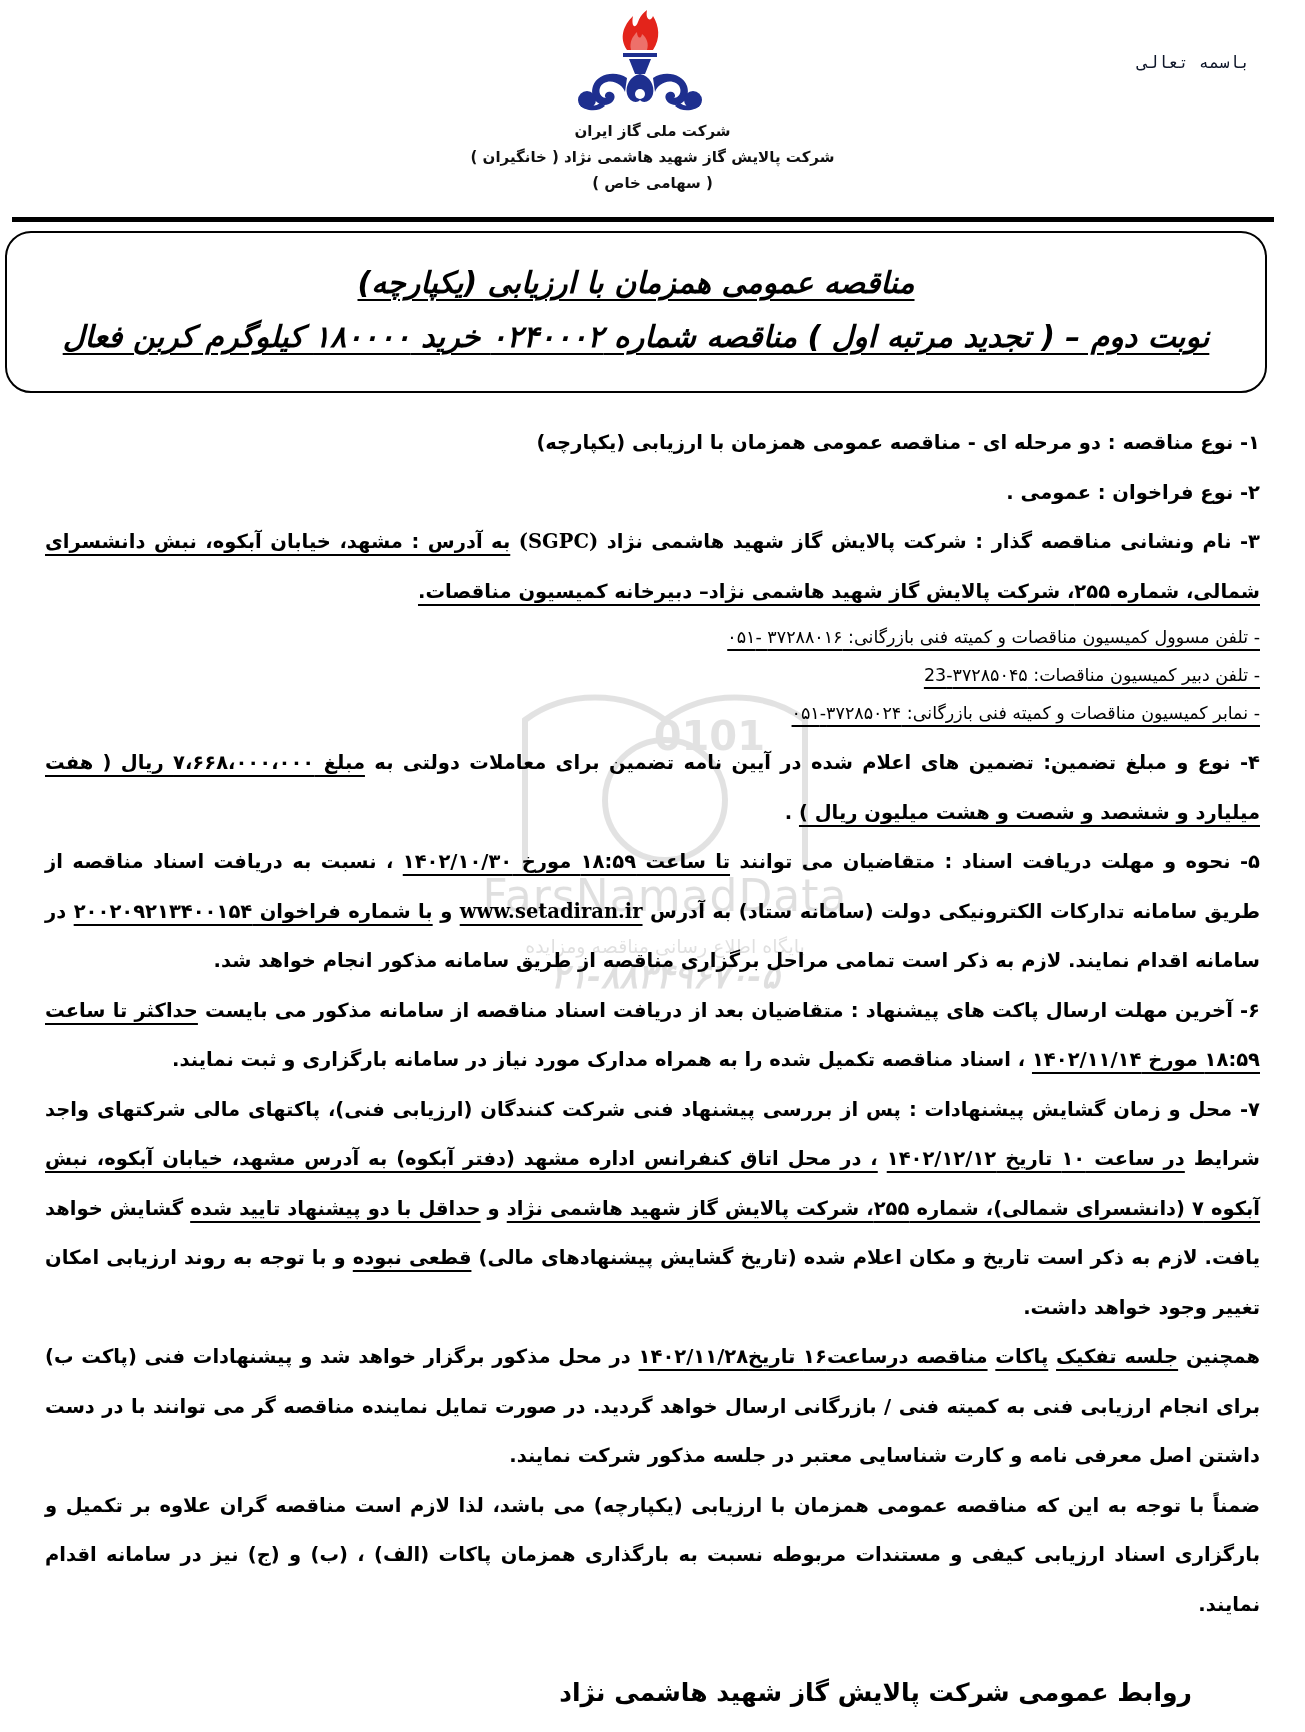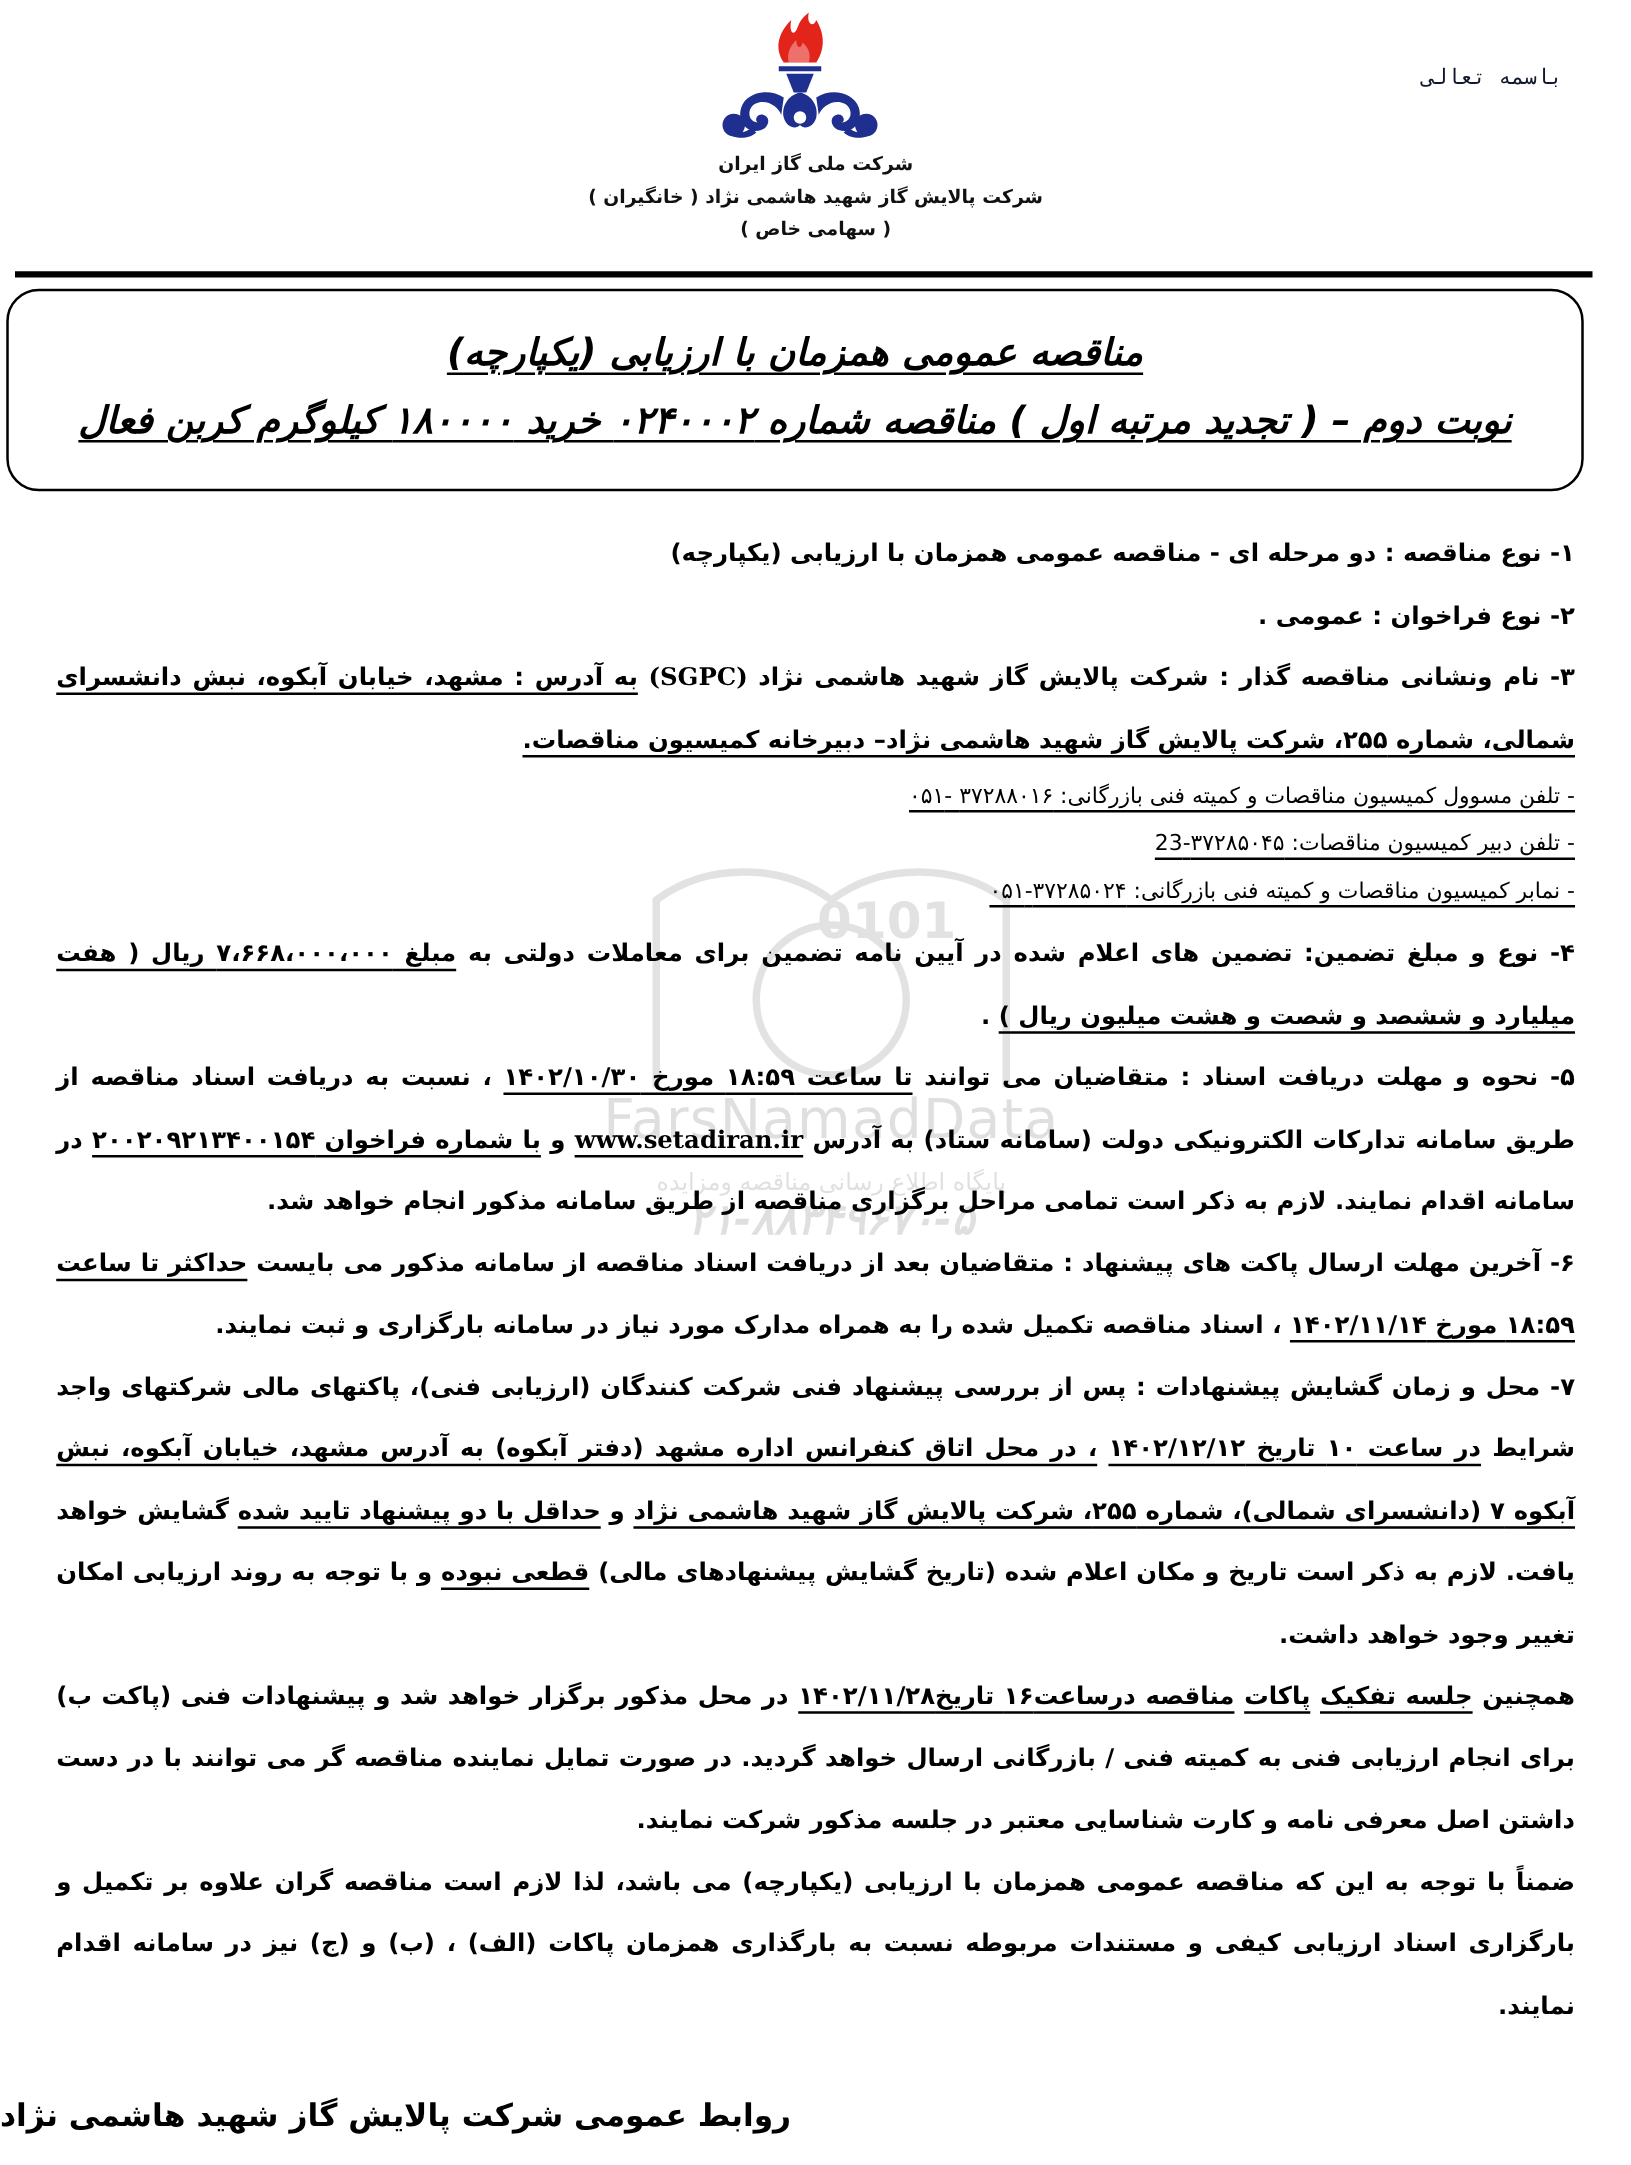--- a/index.html
+++ b/index.html
@@ -50,21 +50,21 @@
   }
   .para { margin: 0; }
   .label { font-weight: 900; }
   .u { text-decoration: underline; text-underline-offset: 6px; text-decoration-thickness: 1.5px; }
   .ltr { direction: ltr; unicode-bidi: embed; font-family: "DejaVu Serif", serif; }
   .contact { margin: 0; padding-right: 0; line-height: 38px; font-size: 17.5px; }
   .contacts { margin-top: 2px; margin-bottom: 6px; }
   .plain { font-weight: normal; font-family: "DejaVu Sans", sans-serif; }
 
   .footer {
-    position: absolute; top: 1678px; left: 0; width: 1192px; text-align: left;
+    position: absolute; top: 1678px; left: 0; width: 1192px; text-align: right;
     font-size: 25px; font-weight: 900;
   }
 
   
   .watermark {
     position: absolute; left: 445px; top: 680px; width: 440px; height: 350px;
     opacity: 0.18; pointer-events: none; text-align: center; color: #555;
   }
   .wm-brand { position: absolute; top: 190px; left: 0; right: 0; font-size: 44px; font-weight: normal; direction: ltr; font-family: "DejaVu Sans", sans-serif; letter-spacing: 1px; }
   .wm-tag { position: absolute; top: 255px; left: 0; right: 0; font-size: 19px; }

